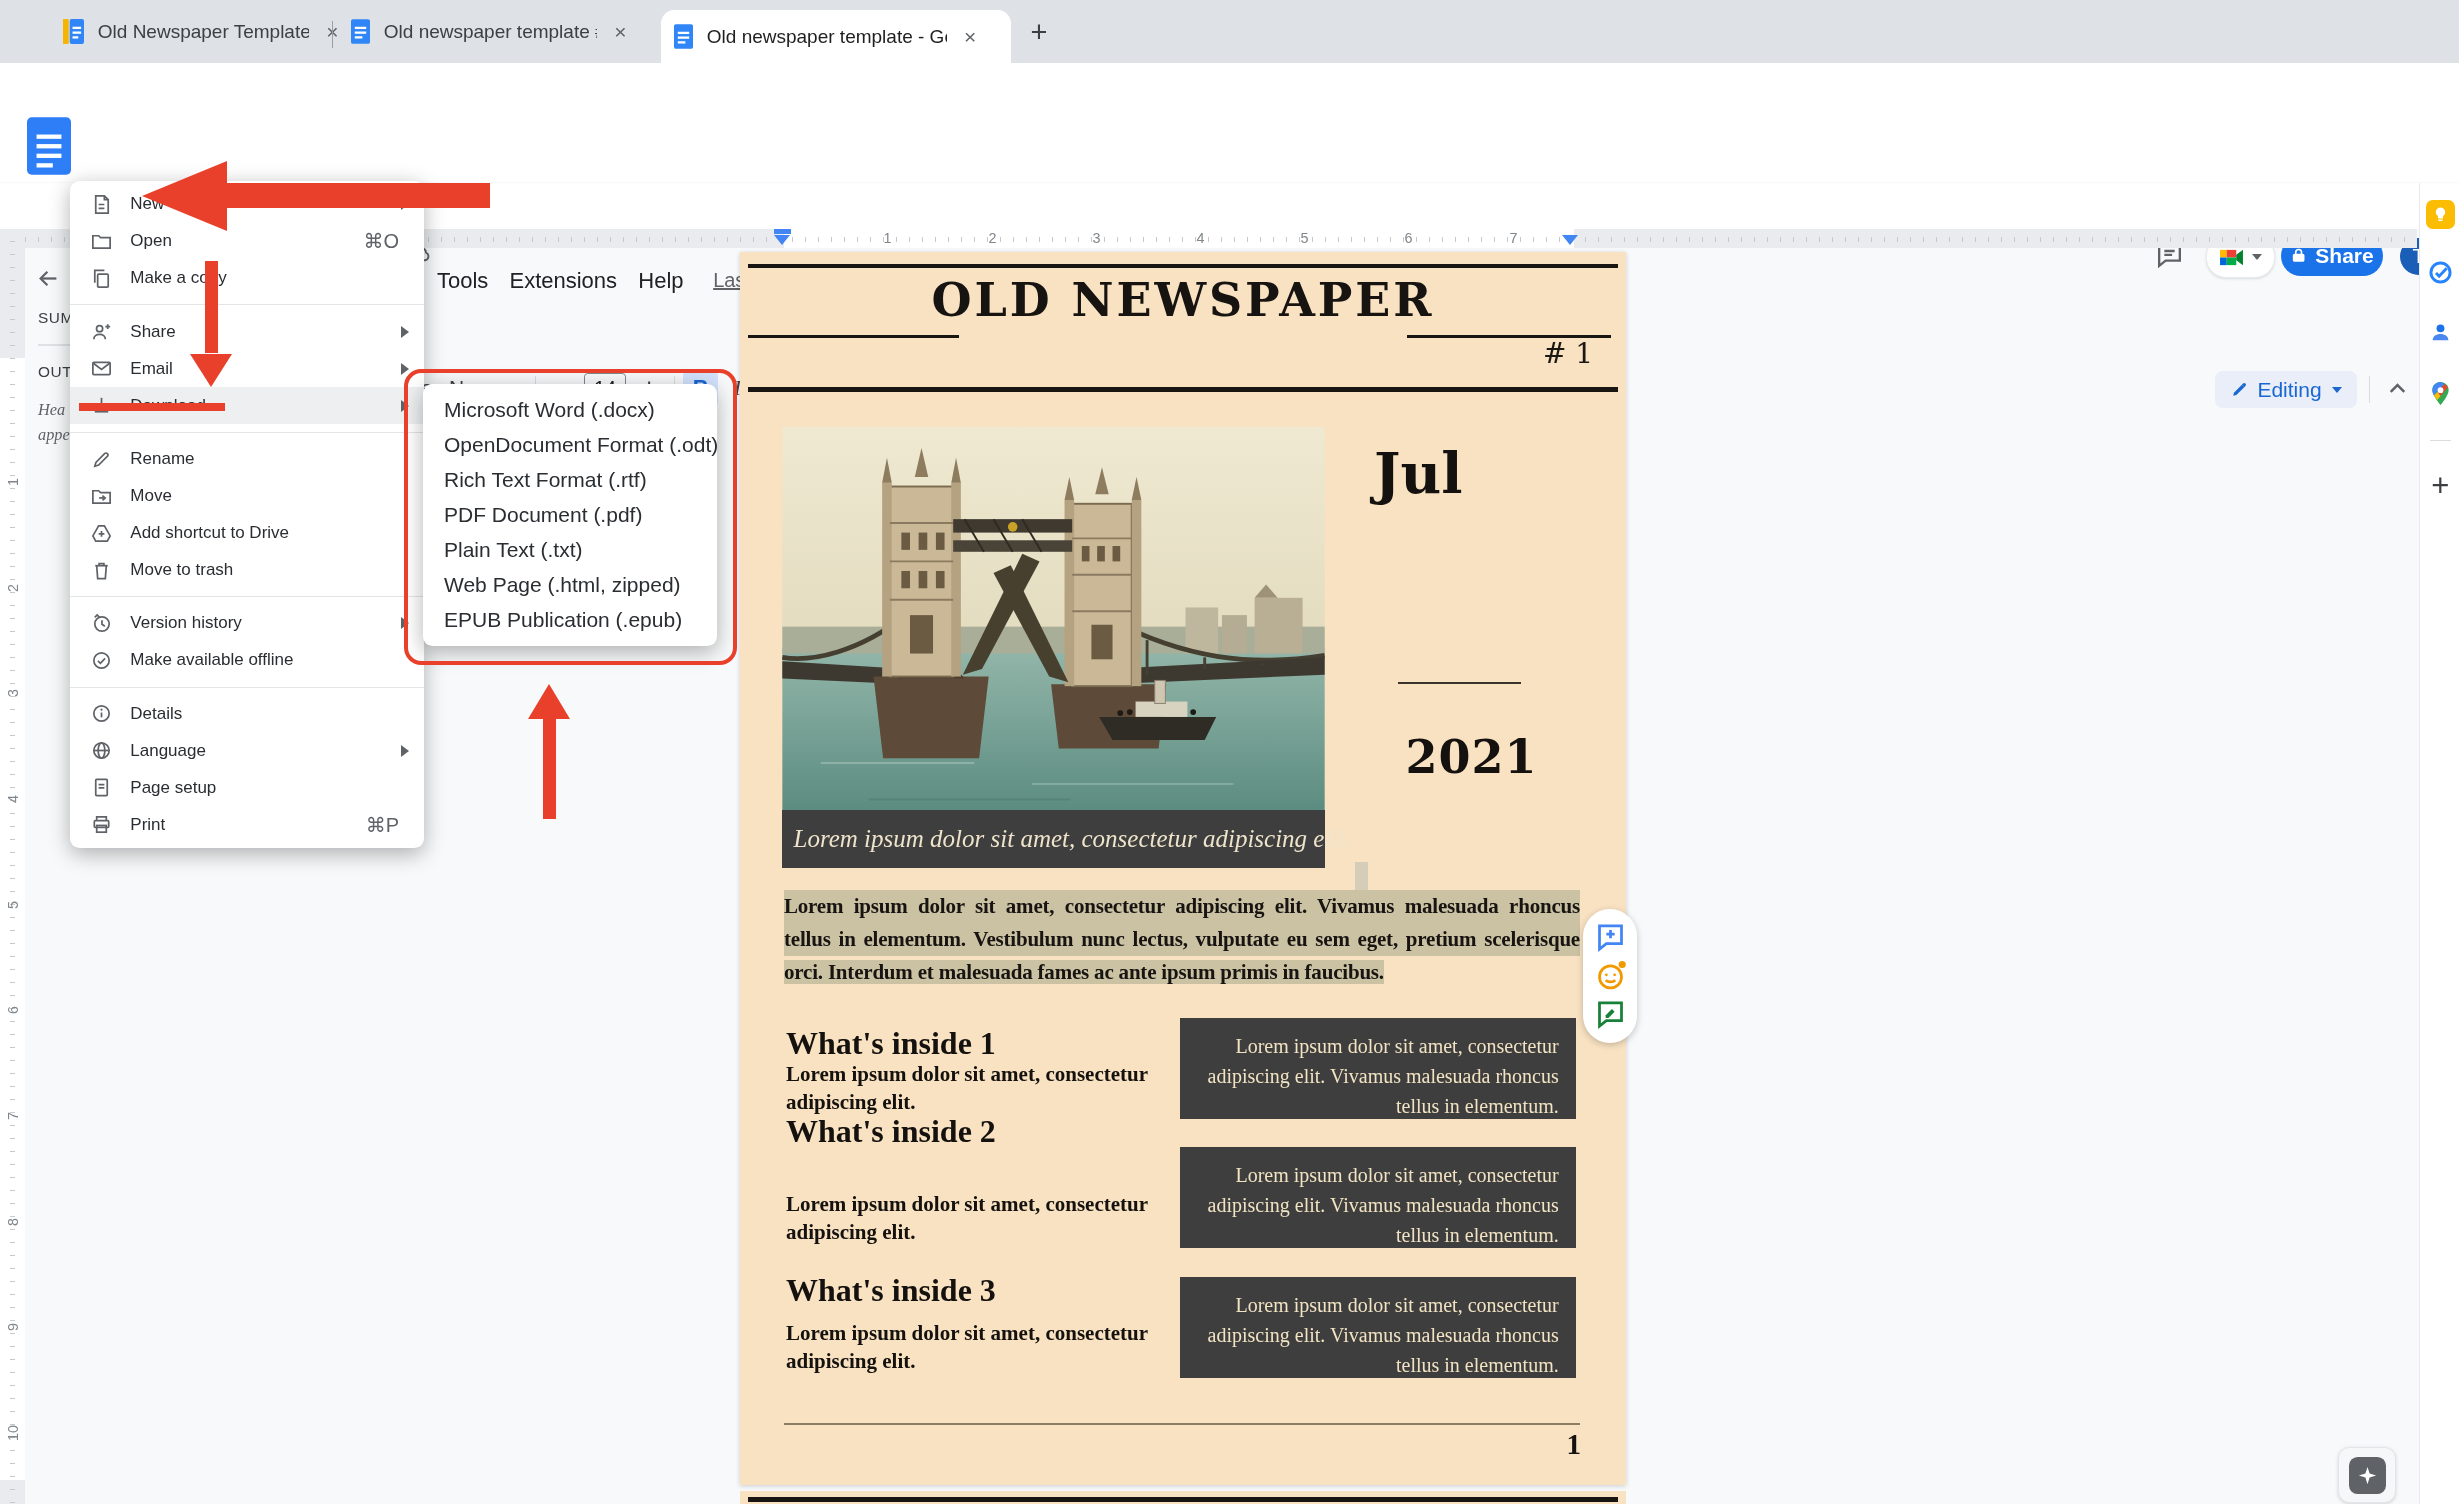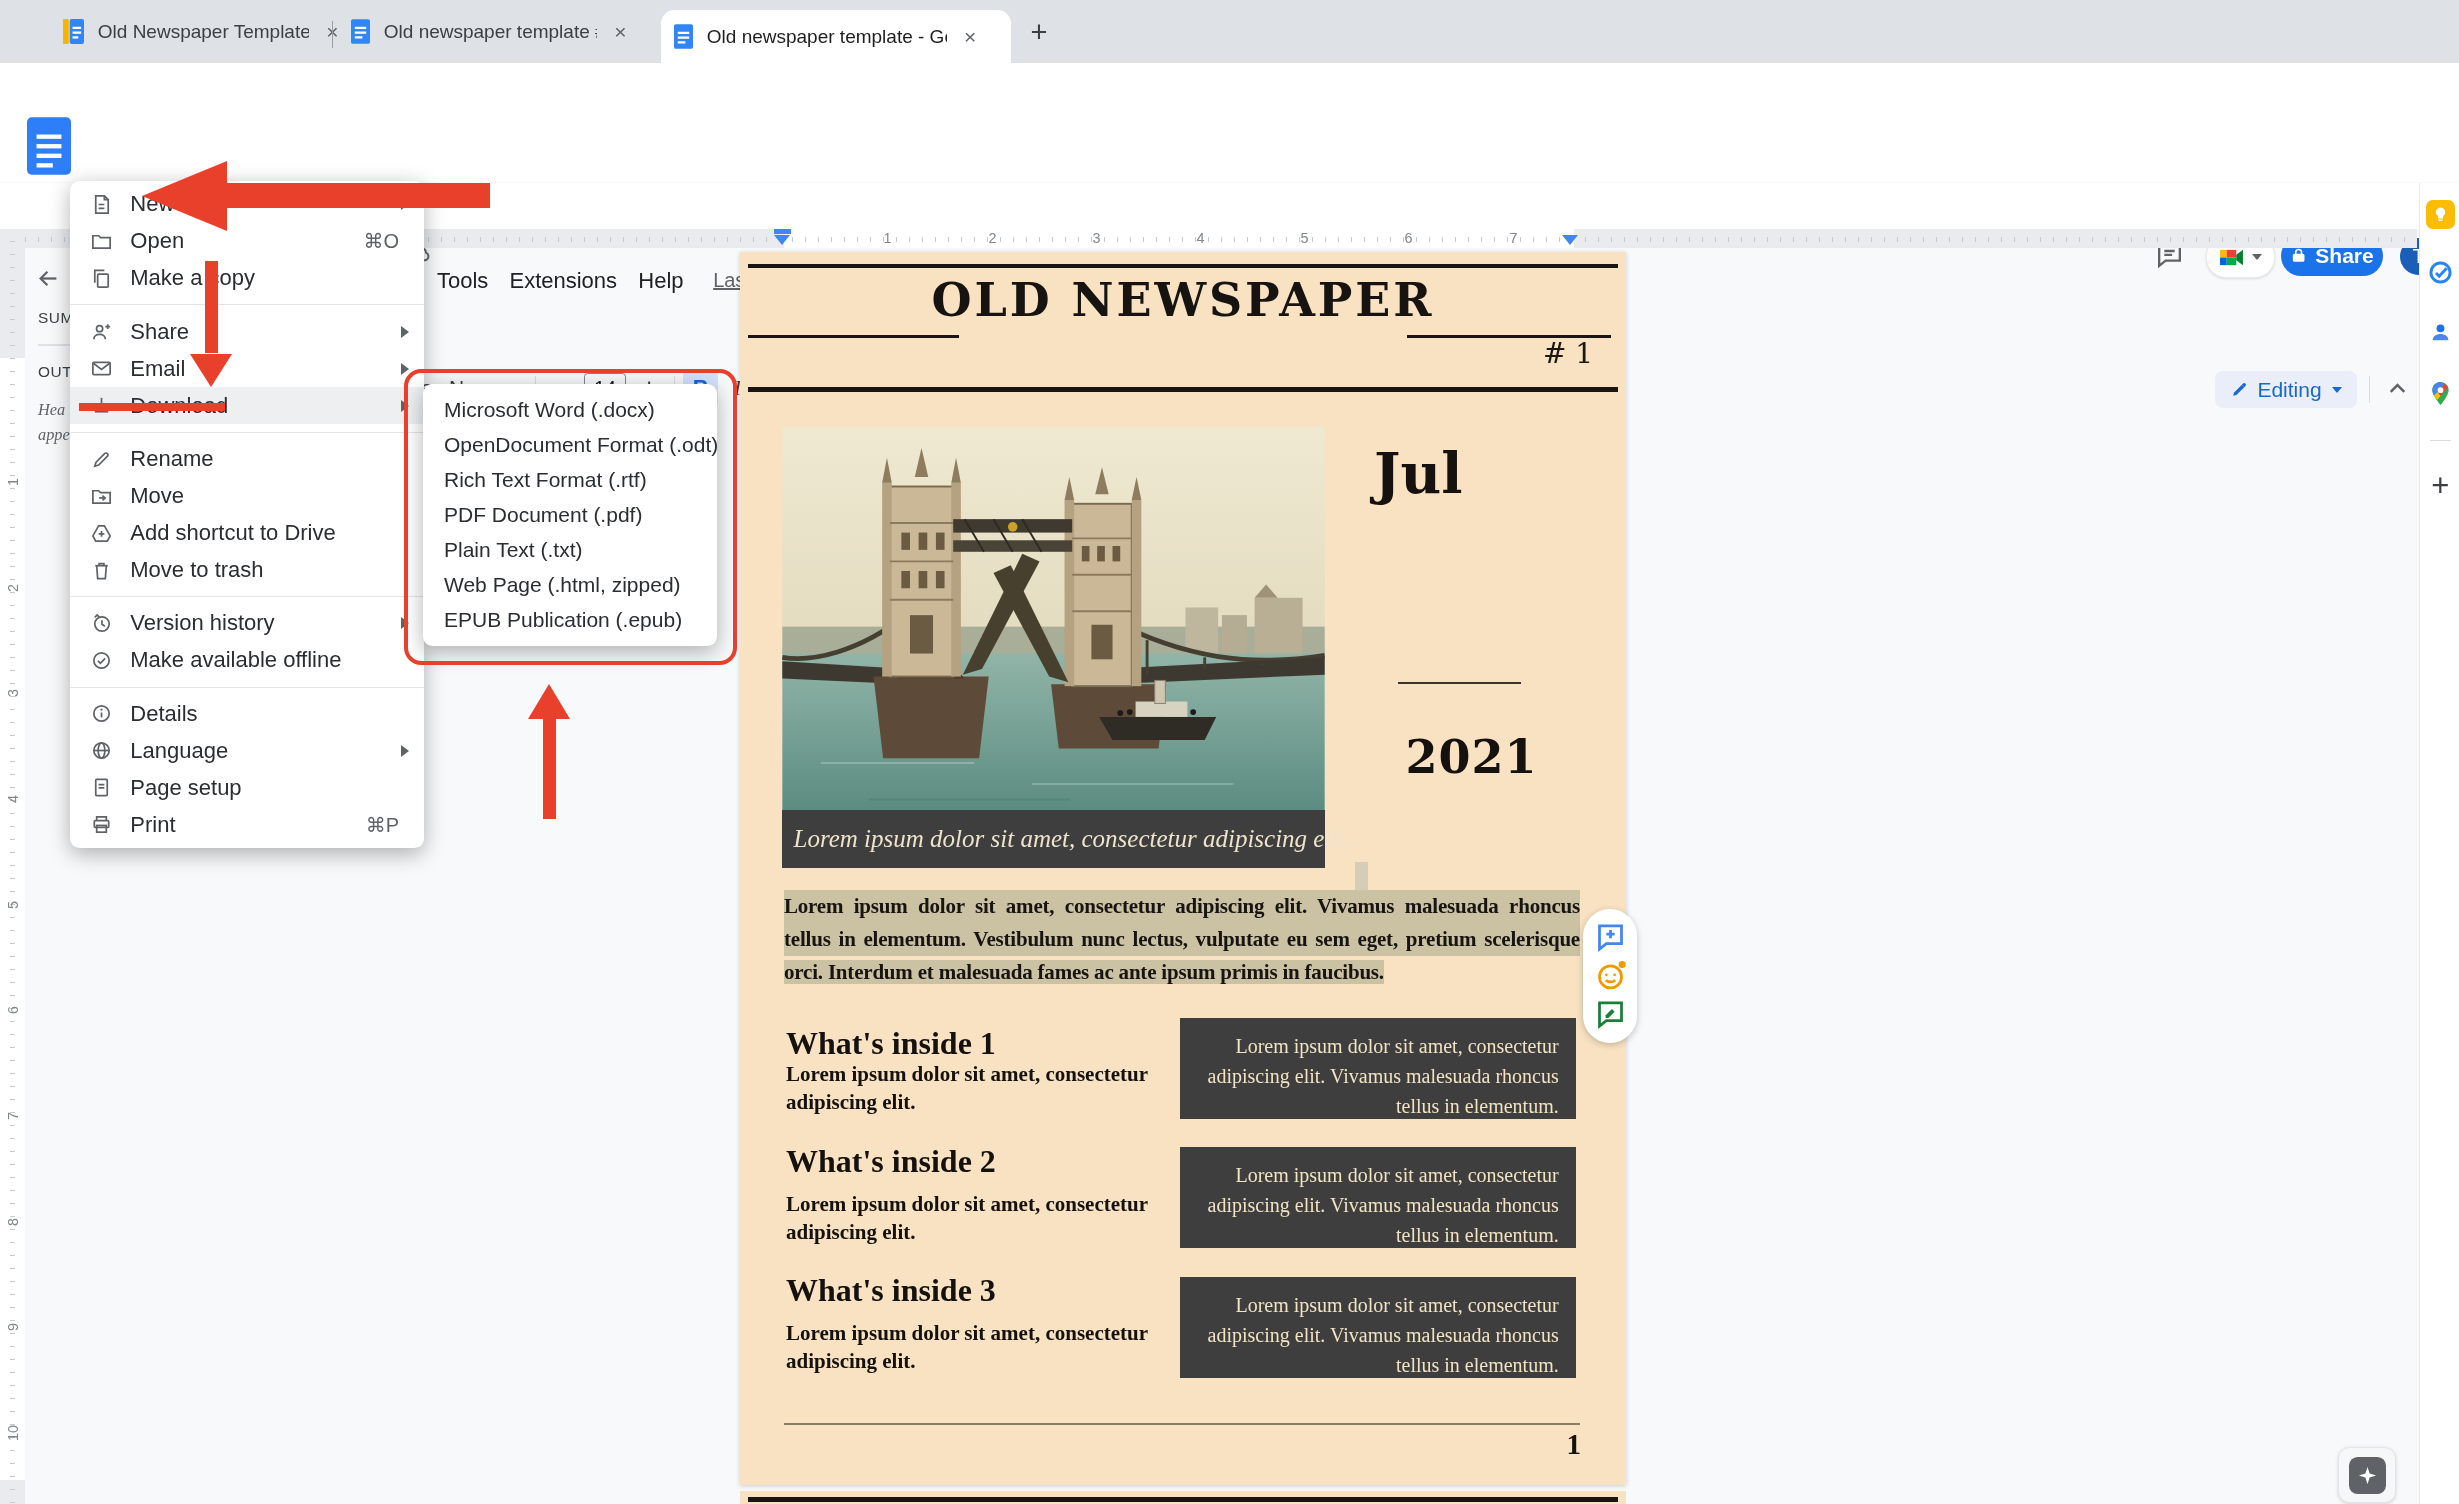--- a/index.html
+++ b/index.html
@@ -127,21 +127,21 @@
   #rail-div{position:absolute;left:9.6px;top:257px;width:21px;height:1px;background:#DADCE0;}
   #rail-plus{position:absolute;left:5.8px;top:288px;width:29px;height:29px;font-size:31px;color:#3C4043;
     display:flex;align-items:center;justify-content:center;font-weight:300;}
   #keepic{background:#FBBC04;border-radius:6.7px;}
   
   #filemenu{left:70px;top:181px;width:354px;background:#fff;border-radius:9.6px;z-index:110;
     box-shadow:0 5.8px 21px rgba(0,0,0,.3);padding:4.8px 0;}
   .mi{height:37px;display:flex;align-items:center;}
   .mi.hl{background:#EDEFF1;}
   .mic{width:23px;height:23px;margin:0 17.3px 0 20px;flex:none;}
-  .mil{font-size:22px;color:#2A2D31;white-space:nowrap;flex:1;}
+  .mil{font-size:17px;color:#2A2D31;white-space:nowrap;flex:1;}
   .mish{font-size:20px;color:#5F6368;margin-right:25px;}
   .misub{width:0;height:0;border-top:6.7px solid transparent;border-bottom:6.7px solid transparent;
     border-left:8.6px solid #5F6368;margin-right:15.4px;}
   .msep{height:1px;background:#E3E4E6;margin:7.7px 0;}
   #submenu{left:423px;top:384px;width:294px;background:#fff;border-radius:9.6px;z-index:112;
     box-shadow:0 5.8px 21px rgba(0,0,0,.3);padding:8.6px 0;}
   .smi{height:35px;display:flex;align-items:center;padding-left:21px;font-size:21px;color:#2A2D31;white-space:nowrap;}
   
   .anno{z-index:130;}
   #a-head-left{left:142px;top:161px;width:0;height:0;border-top:35px solid transparent;
@@ -610,21 +610,21 @@
     <div class="sec-sub" style="top:808px;">
       <div>Lorem ipsum dolor sit amet, consectetur</div>
       <div>adipiscing elit.</div>
     </div>
     <div class="sec-box" style="top:766px;">
       <div>Lorem ipsum dolor sit amet, consectetur</div>
       <div>adipiscing elit. Vivamus malesuada rhoncus</div>
       <div>tellus in elementum.</div>
     </div>
 
-    <div class="sec-h" style="top:891px;">What's inside 2</div>
+    <div class="sec-h" style="top:861px;">What's inside 2</div>
     <div class="sec-sub" style="top:938px;">
       <div>Lorem ipsum dolor sit amet, consectetur</div>
       <div>adipiscing elit.</div>
     </div>
     <div class="sec-box" style="top:895px;">
       <div>Lorem ipsum dolor sit amet, consectetur</div>
       <div>adipiscing elit. Vivamus malesuada rhoncus</div>
       <div>tellus in elementum.</div>
     </div>
 

